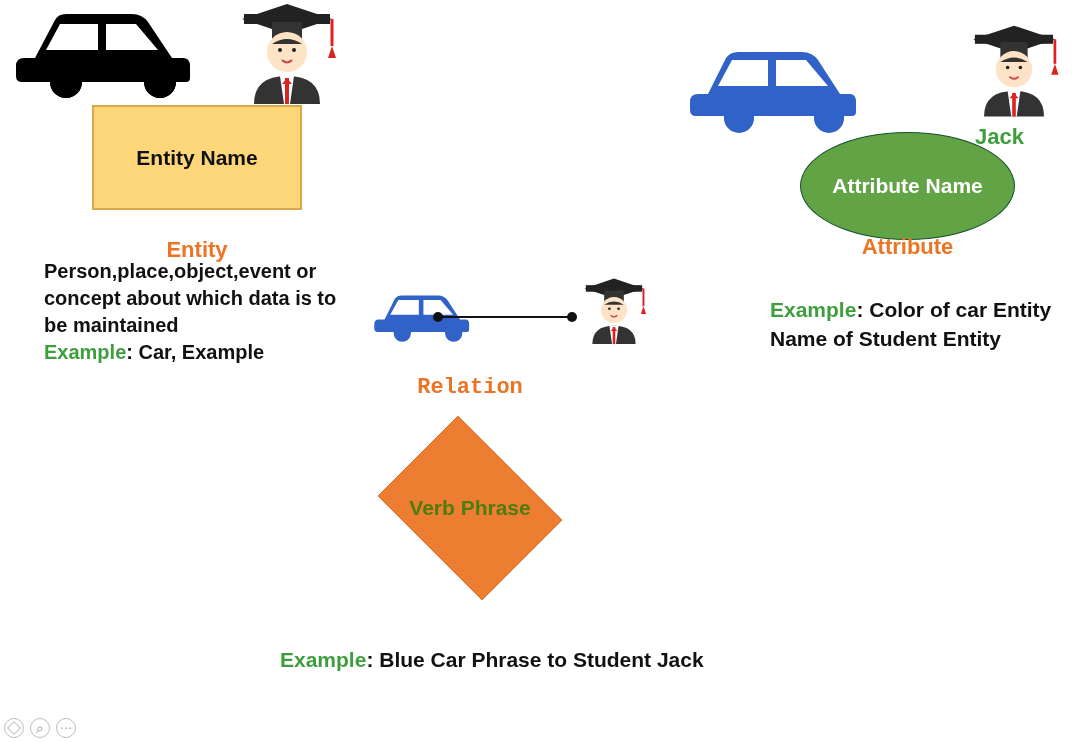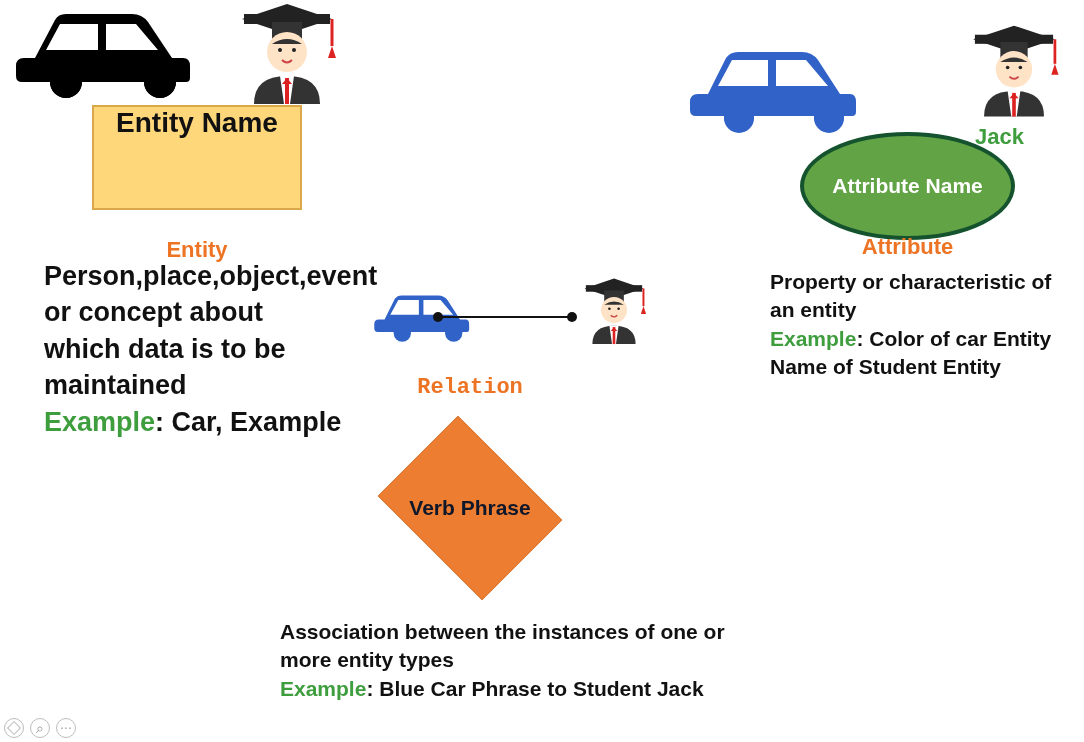--- a/index.html
+++ b/index.html
@@ -12,39 +12,39 @@
     overflow: hidden;
   }
   .abs { position: absolute; }
 
   
   .entity-box {
     left: 92px; top: 105px;
     width: 210px; height: 105px;
     background: #fed77a;
     border: 2px solid #d9a84a;
-    display: flex; justify-content: center;
-    font-weight: 700; font-size: 28px; color: #111;
+    display: flex; align-items: center; justify-content: center;
+    font-weight: 700; font-size: 21px; color: #111;
   }
   .section-label {
     color: #ed7424;
     font-weight: 700;
     font-size: 22px;
     text-align: center;
   }
   .entity-label { left: 92px; top: 237px; width: 210px; }
-  .entity-desc  { left: 44px; top: 258px; width: 300px; font-size: 27px; line-height: 1.35; font-weight: 600; color: #111; }
+  .entity-desc  { left: 44px; top: 258px; width: 300px; font-size: 20px; line-height: 1.35; font-weight: 600; color: #111; }
   .example-word { color: #3e9e3e; font-weight: 700; }
 
   
   .attr-ellipse {
     left: 800px; top: 132px;
     width: 215px; height: 108px;
     background: #62a346;
-    border: 4px solid #14532d;
+    border: 1px solid #14532d;
     border-radius: 50%;
     display: flex; align-items: center; justify-content: center; text-align: center;
     color: #fff; font-weight: 700; font-size: 21px; line-height: 1.15;
   }
   .attr-label { left: 800px; top: 234px; width: 215px; }
   .attr-desc  { left: 770px; top: 268px; width: 300px; font-size: 21px; line-height: 1.35; font-weight: 600; color: #111; }
   .jack-label { left: 975px; top: 124px; font-size: 22px; font-weight: 700; color: #3e9e3e; }
 
   
   .relation-label { left: 350px; top: 375px; width: 240px; font-family: Liberation Mono, monospace; }
@@ -55,21 +55,21 @@
   }
   .relation-diamond .dshape {
     position: absolute; inset: 0;
     background: #ed7d31;
     border: 1px solid #c96a28;
     transform: rotate(45deg) scale(0.82, 0.63);
     transform-origin: center;
   }
   .relation-diamond .dtxt {
     position: relative; z-index: 2;
-    text-align: center; color: #0f172a; font-weight: 700; font-size: 21px; line-height: 1.2;
+    text-align: center; color: #4d7c0f; font-weight: 700; font-size: 21px; line-height: 1.2;
   }
   .relation-desc { left: 280px; top: 618px; width: 500px; font-size: 21px; line-height: 1.35; font-weight: 600; color: #111; }
 
   
   .rel-line {
     left: 438px; top: 316px; width: 134px; height: 2px; background: #111;
   }
   .rel-line::before, .rel-line::after {
     content: ""; position: absolute; top: -4px;
     width: 10px; height: 10px; border-radius: 50%; background: #111;
@@ -174,21 +174,21 @@
     <polygon points="55,78 50,84 60,84" fill="#d22"></polygon>
   </svg>
 </div>
 <div class="abs jack-label">Jack</div>
 
 <div class="abs attr-ellipse">
   <span>Attribute Name</span>
 </div>
 <div class="abs section-label attr-label">Attribute</div>
 <div class="abs attr-desc">
-  <span>Property or characteristic of an entity</span><br>
+  <br>
   <span class="example-word">Example</span><span>: Color of car Entity Name of Student Entity</span>
 </div>
 
 <div class="abs car-blue-rel">
   <svg class="car-svg" width="100" height="60" viewBox="0 0 175 96">
     <path fill="#3062c8" d="M22 54 L40 18 Q44 12 52 12 L116 12 Q126 12 132 20 L154 54 L164 54 Q170 54 170 62 L170 72 Q170 76 166 76 L158 76 A15 15 0 0 1 128 76 L68 76 A15 15 0 0 1 38 76 L10 76 Q4 76 4 70 L4 62 Q4 54 12 54 Z"></path>
     <path fill="#fff" d="M46 20 L82 20 L82 46 L32 46 Z M90 20 L120 20 L142 46 L90 46 Z"></path>
     <circle fill="#3062c8" cx="53" cy="78" r="15"></circle>
     <circle fill="#3062c8" cx="143" cy="78" r="15"></circle>
   </svg>
@@ -214,21 +214,21 @@
 </div>
 
 <div class="abs section-label relation-label">Relation</div>
 
 <div class="abs relation-diamond">
   <div class="dshape"></div>
   <div class="dtxt">Verb Phrase</div>
 </div>
 
 <div class="abs relation-desc">
-  <span>Association between the instances of one or more entity types</span><br>
+  <br>
   <span class="example-word">Example</span><span>: Blue Car Phrase to Student Jack</span>
 </div>
 
 <div class="abs ui-corner">
   <div class="ui-btn pen"></div>
   <div class="ui-btn zoom"></div>
   <div class="ui-btn more"></div>
 </div>
 
 </body></html>

